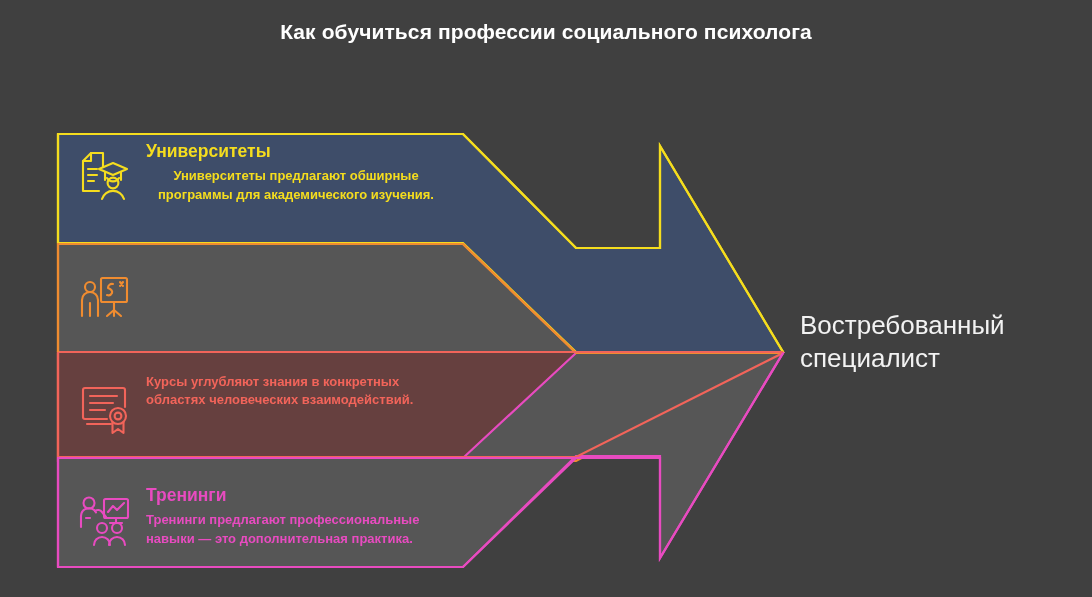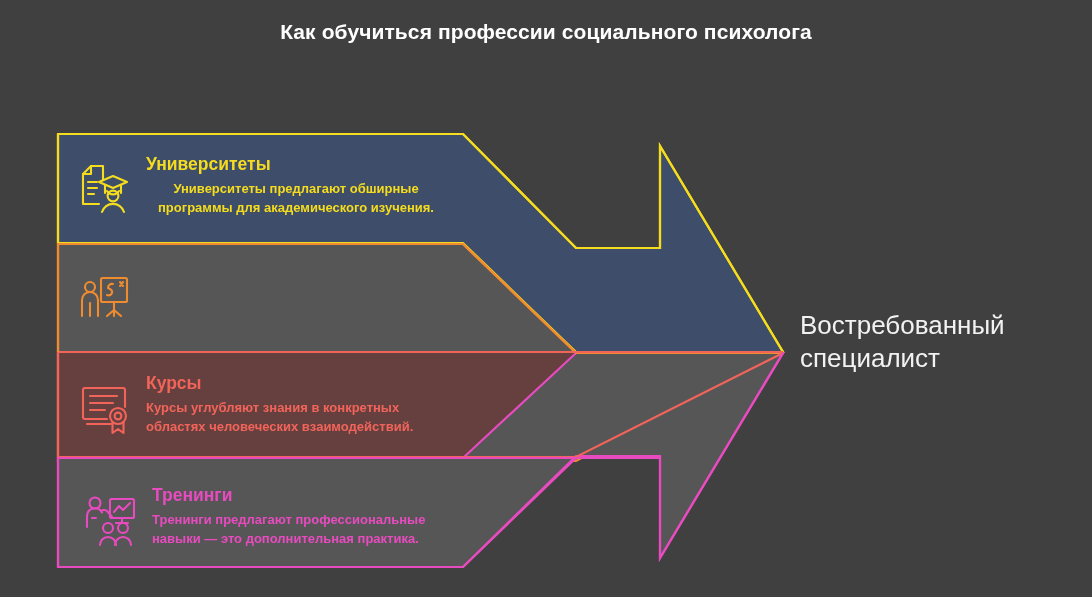--- a/index.html
+++ b/index.html
@@ -118,21 +118,21 @@
     <polyline points="58,352 783,352" fill="none" stroke="#f2645a" stroke-width="2.2" stroke-linejoin="miter"></polyline>
     <polyline points="58,457 463,457 576,457 783,353" fill="none" stroke="#f2645a" stroke-width="2.2" stroke-linejoin="miter"></polyline>
     <polyline points="58,458 463,458 576,458 660,458 660,558 783,353" fill="none" stroke="#e84bc0" stroke-width="2.2" stroke-linejoin="miter"></polyline>
     <polyline points="58,567 463,567 576,458" fill="none" stroke="#e84bc0" stroke-width="2.2" stroke-linejoin="miter"></polyline>
     <polyline points="58,134 58,243" fill="none" stroke="#f5dd1e" stroke-width="2.2"></polyline>
     <polyline points="58,244 58,352" fill="none" stroke="#f08c30" stroke-width="2.2"></polyline>
     <polyline points="58,353 58,457" fill="none" stroke="#f2645a" stroke-width="2.2"></polyline>
     <polyline points="58,458 58,567" fill="none" stroke="#e84bc0" stroke-width="2.2"></polyline>
   </svg>
 
-  <div class="step-content" style="top:147px;">
+  <div class="step-content" style="top:134px;">
     <div class="step-icon">
       <svg width="58" height="58" viewBox="0 0 58 58" fill="none" stroke="#f5dd1e" stroke-width="2.1" stroke-linecap="round" stroke-linejoin="round">
         <path d="M14 6 L26 6 L26 20 M14 6 L6 14 L6 44 L22 44"></path>
         <path d="M6 14 L14 14 L14 6"></path>
         <path d="M11 22 L20 22 M11 28 L20 28 M11 34 L17 34"></path>
         <path d="M22 22 L36 16 L50 22 L36 28 Z"></path>
         <path d="M28 25 L28 33 M44 25 L44 33"></path>
         <path d="M30 31 a7 7 0 0 0 12 0"></path>
         <circle cx="36" cy="36" r="5.4"></circle>
         <path d="M25 52 a11.5 11.5 0 0 1 22 0"></path>
@@ -166,26 +166,25 @@
       <svg width="58" height="58" viewBox="0 0 58 58" fill="none" stroke="#f2645a" stroke-width="2.1" stroke-linecap="round" stroke-linejoin="round">
         <path d="M48 28 L48 11 a2 2 0 0 0 -2 -2 L8 9 a2 2 0 0 0 -2 2 L6 38 a2 2 0 0 0 2 2 L30 40"></path>
         <path d="M13 17 L40 17 M13 24 L36 24 M13 31 L28 31"></path>
         <path d="M10 45 L34 45"></path>
         <circle cx="41" cy="37" r="8"></circle>
         <circle cx="41" cy="37" r="3.4"></circle>
         <path d="M35.5 43 L35.5 54 L41 50 L46.5 54 L46.5 43"></path>
       </svg>
     </div>
     <div class="step-text">
-      <div class="step-heading" style="color:#f2645a;">Курсы</div>
       <div class="step-desc" style="color:#f2645a;">Курсы углубляют знания в конкретных областях человеческих взаимодействий.</div>
     </div>
   </div>
 
-  <div class="step-content" style="top:478px;justify-content:center;">
+  <div class="step-content" style="top:478px;">
     <div class="step-icon">
       <svg width="58" height="58" viewBox="0 0 58 58" fill="none" stroke="#e84bc0" stroke-width="2.1" stroke-linecap="round" stroke-linejoin="round">
         <circle cx="12" cy="12" r="5.5"></circle>
         <path d="M4 36 L4 25 a8 8 0 0 1 15 -3.6"></path>
         <path d="M9 27 L13 27"></path>
         <path d="M18 20 a5 5 0 0 1 7 1 L29 26"></path>
         <rect x="27" y="8" width="24" height="19" rx="1.5"></rect>
         <path d="M31 21 L36 15 L40 19 L47 12"></path>
         <path d="M39 27 L39 32"></path>
         <path d="M33 32 L45 32"></path>

